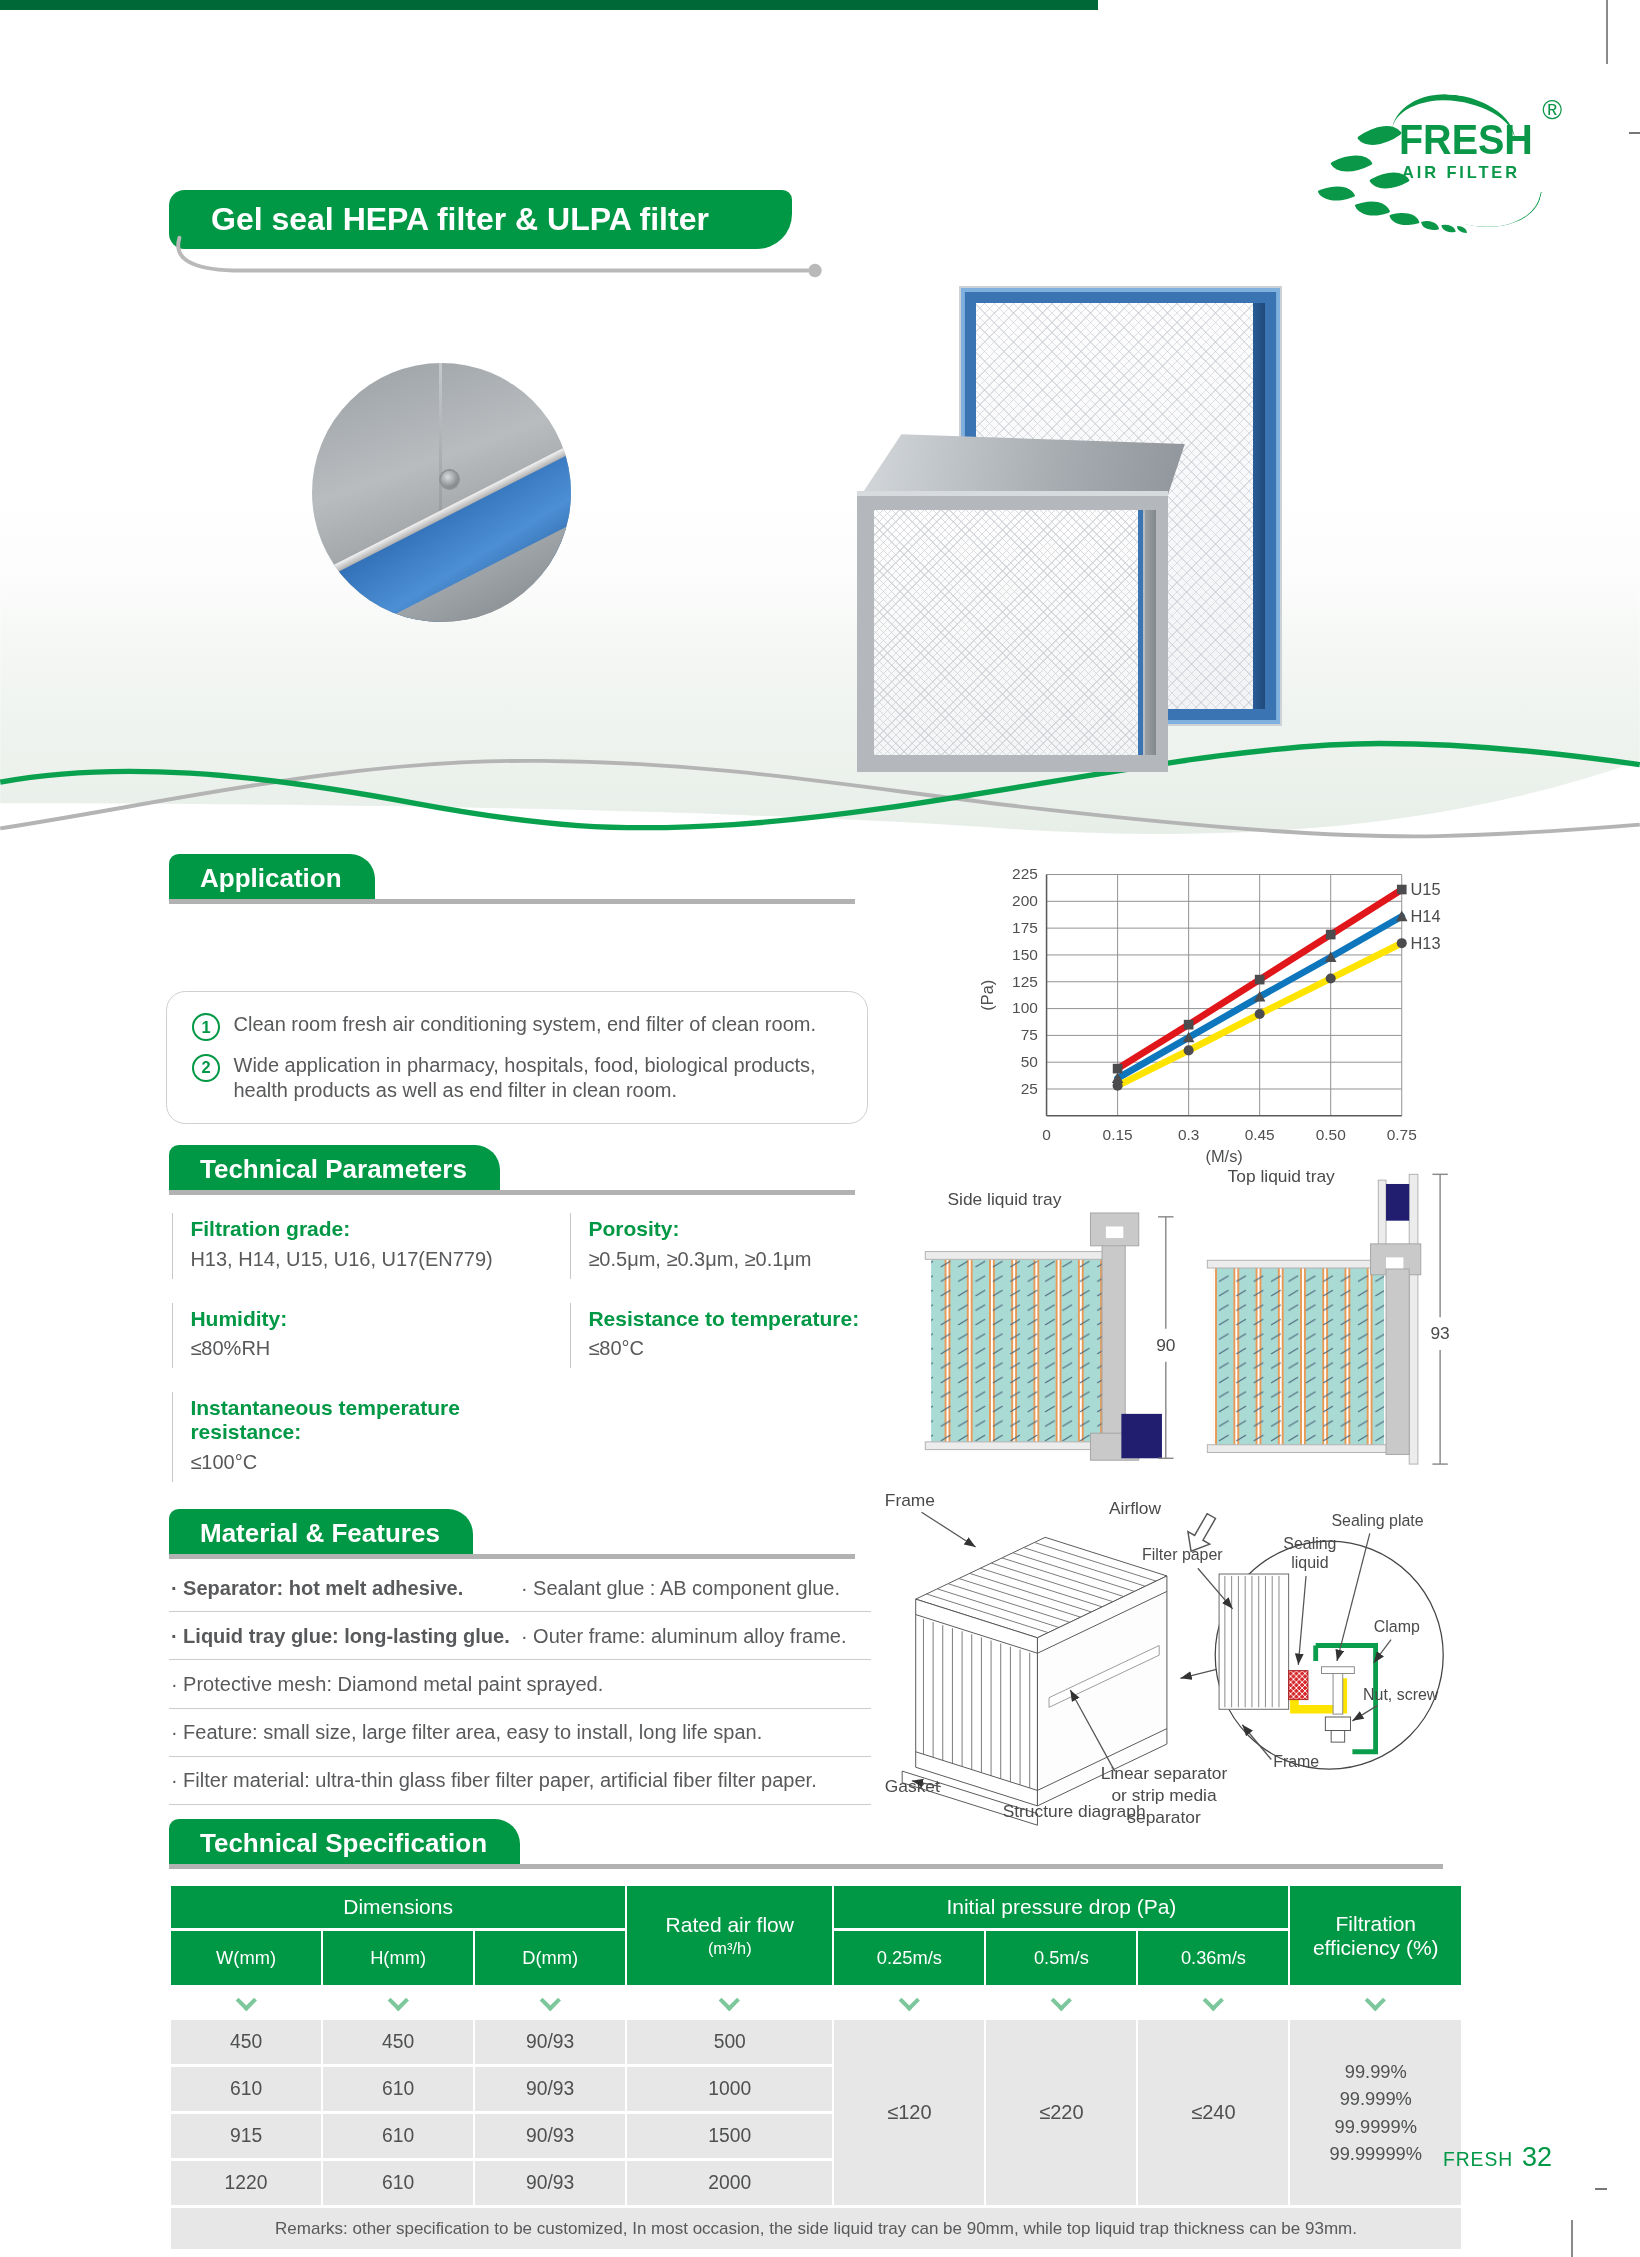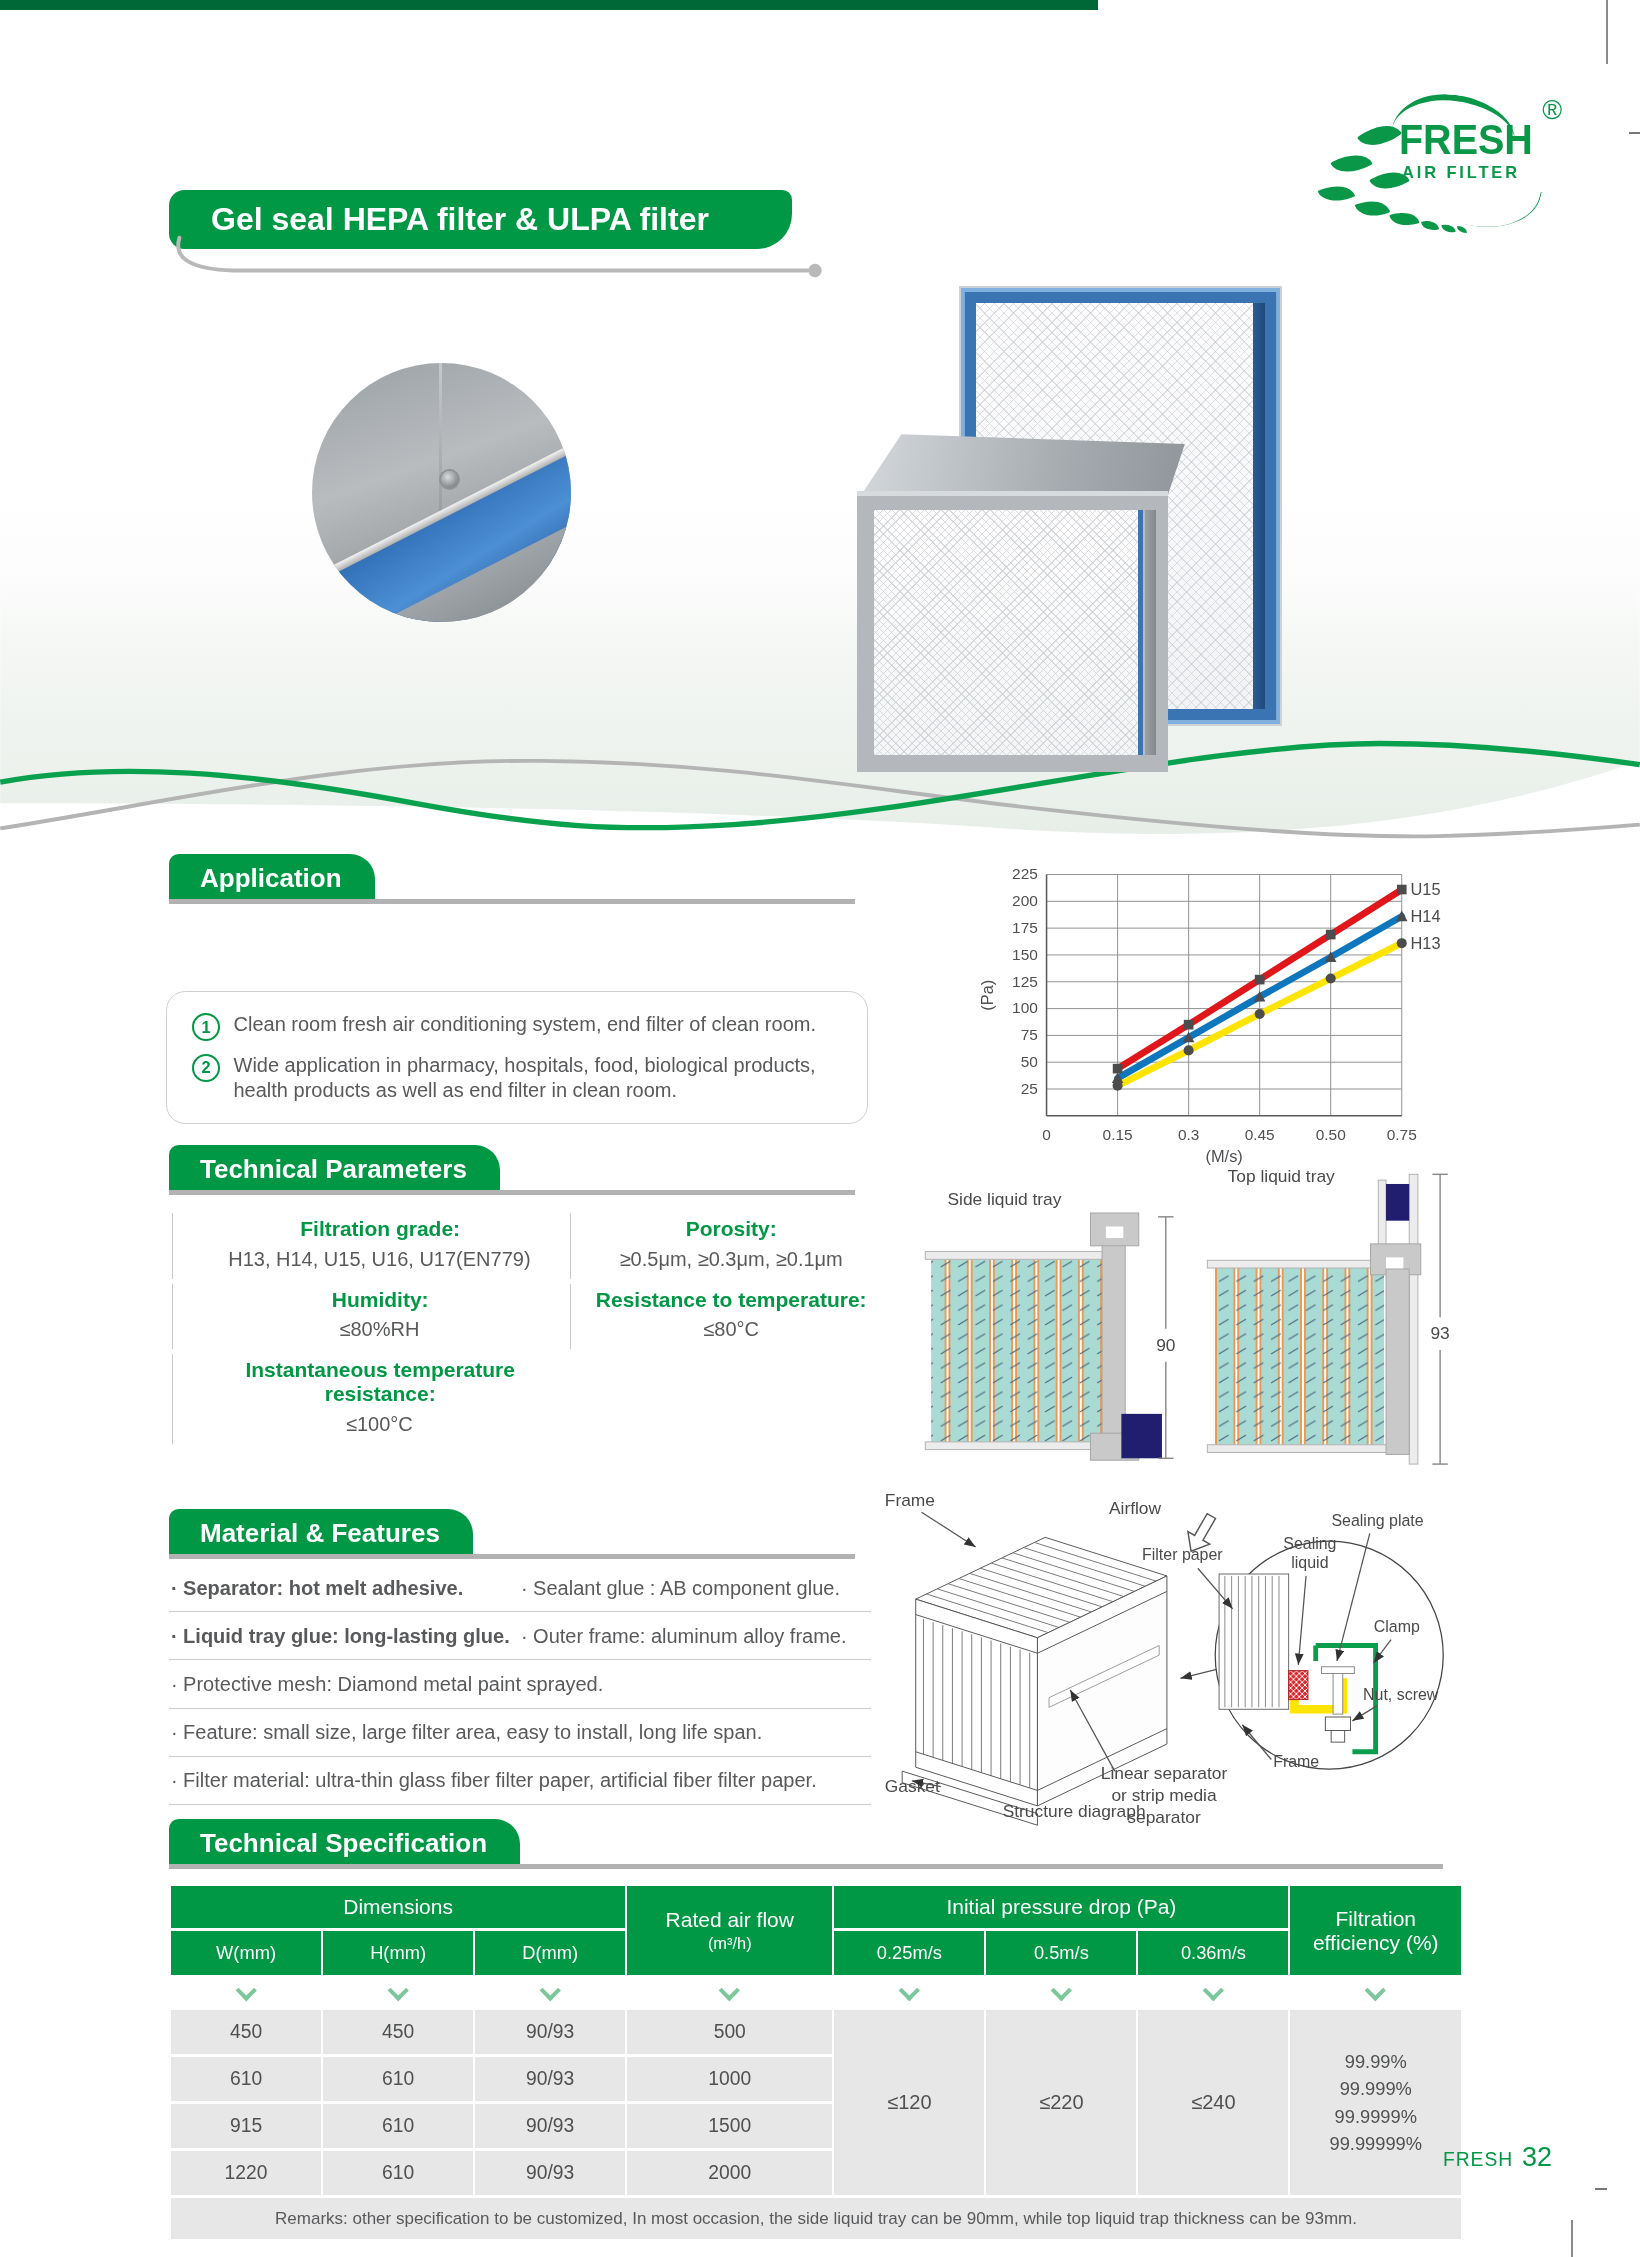--- a/index.html
+++ b/index.html
@@ -40,40 +40,40 @@
     font-size:16.4px;font-weight:bold;display:flex;align-items:center;justify-content:center;margin-top:1px;}
   .app-item .txt{font-size:20px;line-height:1.25;color:#58595b;}
   
   .chart{left:977px;top:861px;}
   .chart .grid{stroke:#8f8f8f;stroke-width:1;}
   .chart .axis{stroke:#5a5a5a;stroke-width:1.6;}
   .chart .tick{font-size:16px;fill:#4f5052;}
   .chart .slabel{font-size:17px;fill:#4b4b4d;}
   .chart .alabel{font-size:17px;fill:#4f5052;}
   
-  .params{left:172px;top:1213px;width:702px;display:grid;grid-template-columns:398px 304px;row-gap:5px;text-align:center;}
+  .params{left:172px;top:1213px;width:702px;display:grid;grid-template-columns:398px 304px;row-gap:24px;}
   .pblock{border-left:1.4px solid #c8c8c8;padding:3.9px 0 5.8px 17.4px;}
   .pblock .plabel{color:#009845;font-size:21px;font-weight:bold;margin-bottom:4.8px;line-height:1.15;}
   .pblock .pvalue{color:#58595b;font-size:20px;line-height:1.35;max-width:378px;}
   
   .mf-list{left:169px;top:1564px;width:702px;}
   .mf-row{display:flex;border-bottom:1.4px solid #cccccc;padding:12.6px 0 11.6px 1.9px;font-size:20px;color:#58595b;}
   .mf-row .c0{width:350px;flex:0 0 auto;font-weight:bold;}
   
   .dlabel{font-size:18px;fill:#4a4a4a;}
   .dsmall{font-size:16.5px;fill:#4a4a4a;}
   .leader{stroke:#555;stroke-width:1.3;fill:none;}
   
   .spec-wrap{left:169px;top:1883px;width:1299px;}
   table.spec{border-collapse:separate;border-spacing:2.9px 3.9px;table-layout:fixed;width:1294px;}
   .spec th,.spec td{text-align:center;vertical-align:middle;padding:0;}
   .spec .gh{background:#009845;color:#fff;font-weight:normal;font-size:21px;height:42px;}
   .spec .gh.rated{font-size:21px;}
   .spec .gh .unit{font-size:16.4px;margin-top:1.9px;}
-  .spec .sh{background:#009845;color:#fff;font-weight:normal;font-size:18.3px;height:44px;}
+  .spec .sh{background:#009845;color:#fff;font-weight:normal;font-size:18.3px;height:54px;}
   .spec .chev-row td{height:29px;background:transparent;}
   .chev{display:inline-block;width:10.6px;height:10.6px;border-right:4.3px solid #7cc79b;border-bottom:4.3px solid #7cc79b;
     transform:rotate(45deg);margin-top:-5.8px;}
   .spec .dc{background:#e7e7e7;color:#4f5051;font-size:19.3px;height:44px;}
   .spec .merged{font-size:20px;}
   .spec .effv{font-size:18.3px;line-height:1.5;}
   .spec .remarks{background:#e7e7e7;font-size:17px;height:41px;color:#58595b;}
   
   .circle-photo{left:312px;top:363px;width:259px;height:259px;border-radius:50%;overflow:hidden;
     background:linear-gradient(160deg,#9aa0a4 0%,#b9bcbf 40%,#8e9396 78%,#7d8285 100%);}

